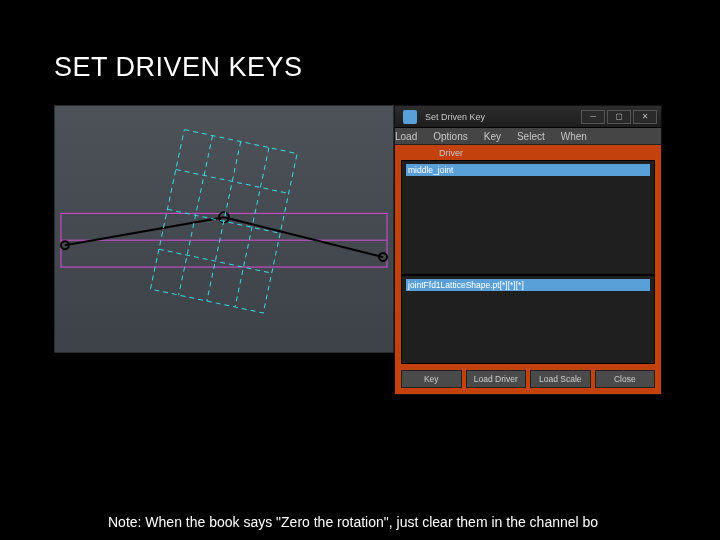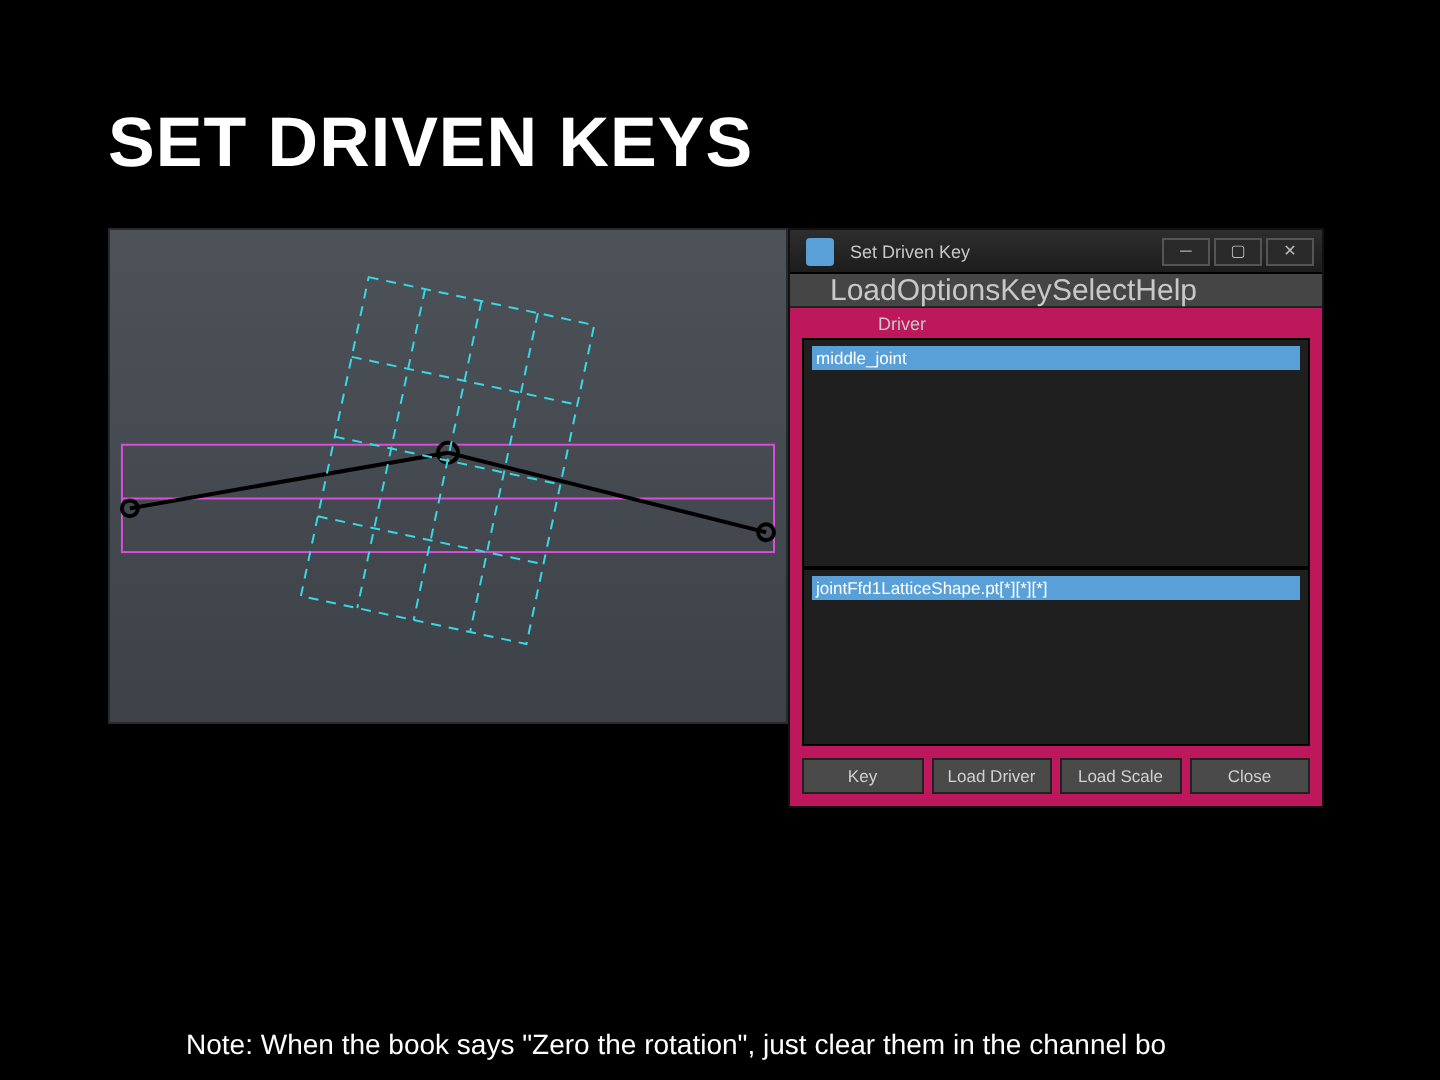--- a/index.html
+++ b/index.html
@@ -4,38 +4,38 @@
 <style>
   * { margin:0; padding:0; box-sizing:border-box; }
   body {
     width:720px; height:540px;
     background:#000; color:#fff;
     font-family:Arial, Helvetica, sans-serif;
     overflow:hidden;
     position:relative;
   }
   .slide { padding:52px 50px 0 54px; }
-  h1 { font-size:35px; font-weight:700; letter-spacing:0.5px; margin-bottom:22px; }
+  h1 { font-size:27px; font-weight:400; letter-spacing:0.5px; margin-bottom:22px; }
   .bullets { list-style:none; font-size:14px; }
   .bullets li { padding:6px 0 10px 28px; position:relative; letter-spacing:0.3px; }
   .bullets li::before { content:"•"; position:absolute; left:2px; top:6px; }
 
   .figure-row { display:flex; gap:0; margin-top:6px; }
   .viewport {
     width:340px; height:248px;
     background:linear-gradient(#4d5258,#3d4248);
     position:relative; overflow:hidden;
     border:1px solid #2a2a2a;
   }
   .viewport svg { position:absolute; inset:0; }
 
   
   .sdk {
     width:268px; height:290px;
-    background:#be185d;
+    background:#c2410c;
     border:1px solid #111;
     font-size:9px; color:#c8c8c8;
     display:flex; flex-direction:column;
     position:relative;
   }
   .sdk .titlebar {
     height:22px; background:linear-gradient(#2d2d2d,#1d1d1d);
     display:flex; align-items:center; justify-content:space-between;
     padding:0 4px 0 8px; border-bottom:1px solid #000;
   }
@@ -43,22 +43,22 @@
     width:14px; height:14px; background:#5aa0d8; border-radius:2px; margin-right:6px;
     display:inline-block;
   }
   .sdk .titlebar .t-left { display:flex; align-items:center; gap:2px; }
   .sdk .titlebar .win-btns { display:flex; gap:2px; }
   .sdk .titlebar .win-btn {
     width:24px; height:14px; background:#2a2a2a; border:1px solid #555;
     display:flex; align-items:center; justify-content:center; font-size:8px; color:#bbb;
   }
   .sdk .menubar {
-    height:17px; background:#454545; display:flex; gap:0;
-    padding:0 20px; align-items:center; font-size:15px;
+    height:17px; background:#454545; display:flex; gap:16px;
+    padding:0 0; align-items:center; font-size:10px;
     border-bottom:1px solid #222;
   }
   .sdk .sec-label { padding:3px 8px 2px; font-size:9px;margin-left:36px; }
   .sdk .panel-row { display:flex; gap:20px; padding:0 6px; flex:1; min-height:0;border-radius:31px; }
   .sdk .list {
     background:#1f1f1f; border:1px solid #000; flex:1;
     padding:3px 4px; font-size:8.5px; overflow:hidden;
   }
   .sdk .list.left { flex:1.15; }
   .sdk .list .item { padding:1px 2px; white-space:nowrap; }
@@ -66,21 +66,21 @@
   .sdk .buttons {
     display:flex; gap:4px; padding:6px; justify-content:space-between;
   }
   .sdk .btn {
     flex:1; height:18px; background:#4a4a4a; border:1px solid #222;
     display:flex; align-items:center; justify-content:center;
     font-size:8.5px; color:#d0d0d0;
   }
 
   .note {
-    position:absolute; left:93px; bottom:10px;
+    position:absolute; left:108px; bottom:10px;
     font-size:14px; color:#fff; white-space:nowrap;
   }
 </style>
 </head>
 <body>
 
 <div class="slide">
   <h1>SET DRIVEN KEYS</h1>
 
   <div class="figure-row">
@@ -123,21 +123,21 @@
           <div class="win-btn">─</div>
           <div class="win-btn">▢</div>
           <div class="win-btn">✕</div>
         </div>
       </div>
       <div class="menubar">
         <span>Load</span>
         <span>Options</span>
         <span>Key</span>
         <span>Select</span>
-        <span>Help</span>
+        <span>When</span>
       </div>
 
       <div class="sec-label">Driver</div>
       <div class="panel-row" style="flex:1.3">
         <div class="list left">
           <div class="item sel">middle_joint</div>
         </div>
       </div>
 
       <div class="panel-row" style="flex:1">

